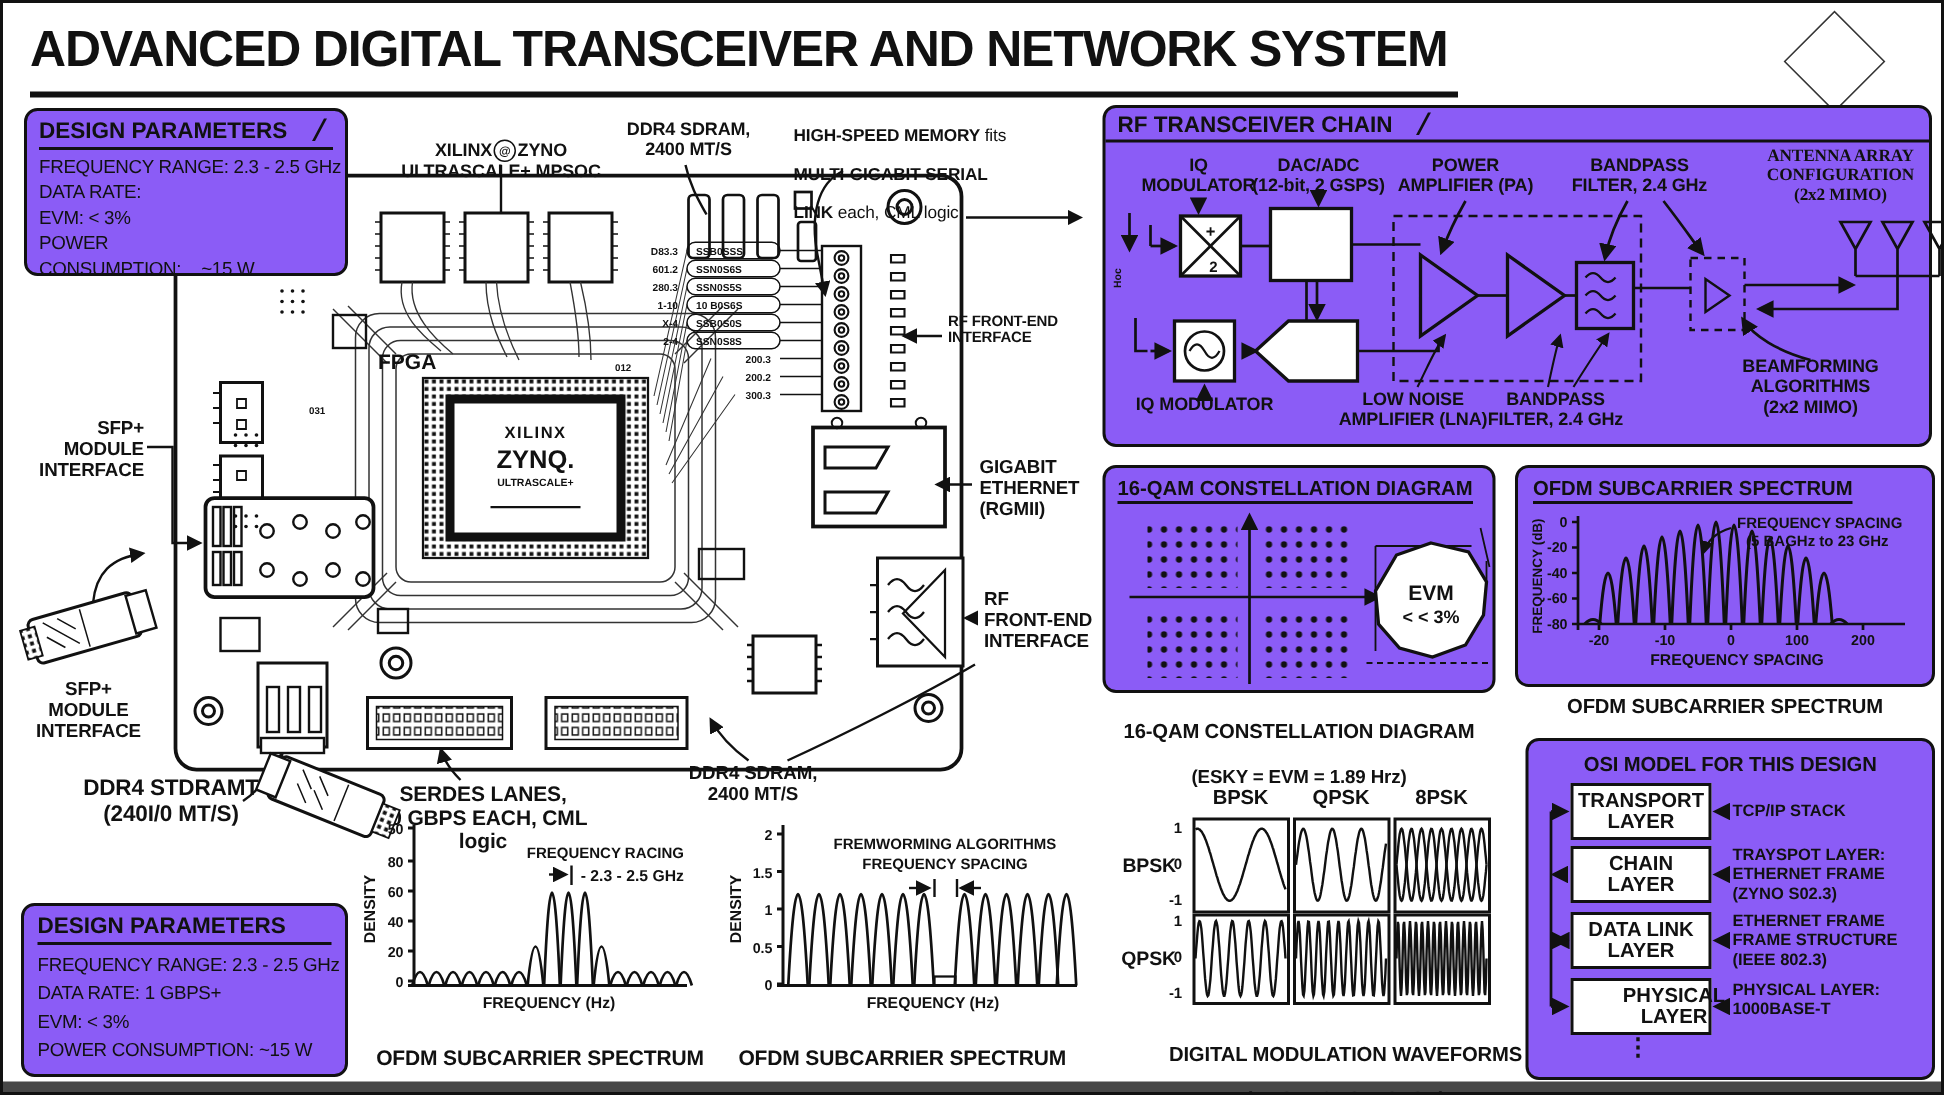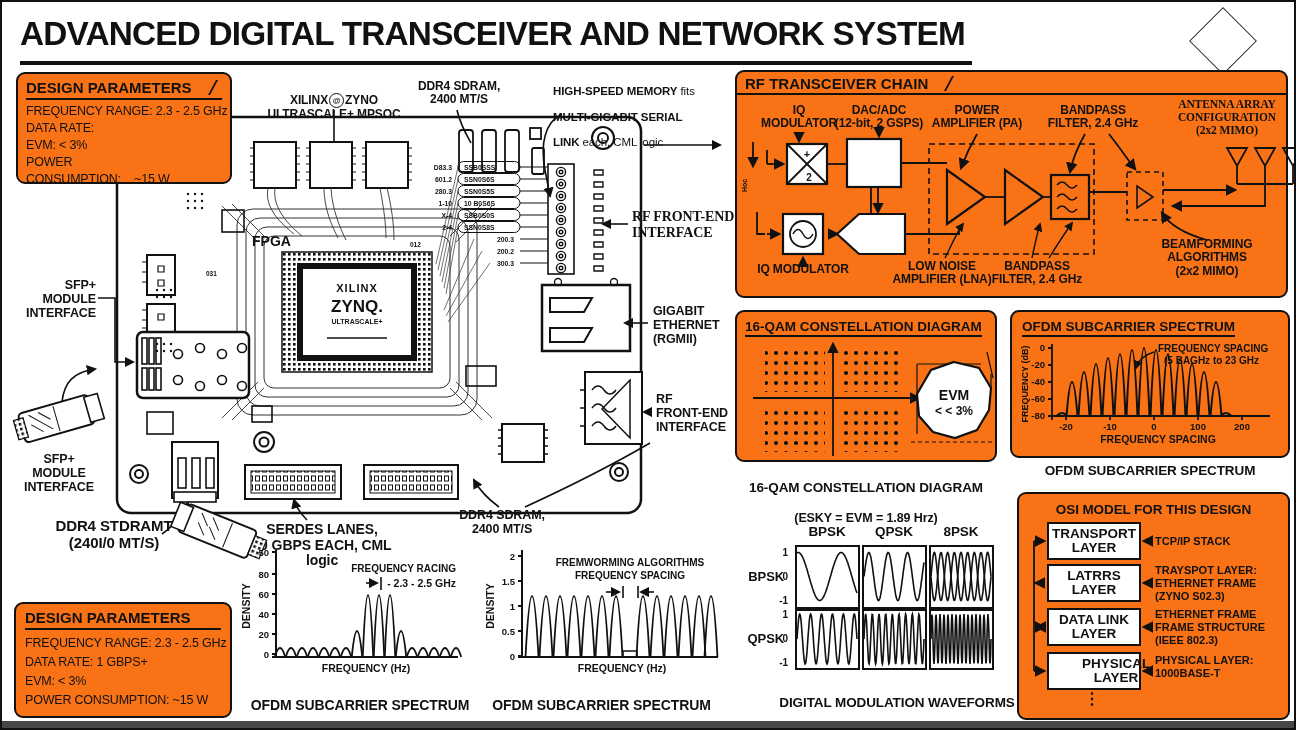--- a/index.html
+++ b/index.html
@@ -2,21 +2,21 @@
 <html><head>
 <meta charset="utf-8">
 <style>
   html,body{margin:0;padding:0;background:#e8e8e8;}
   .page{position:relative;width:1296px;height:730px;background:#ffffff;overflow:hidden;
         font-family:"Liberation Sans",sans-serif;color:#111;border:2px solid #111;box-sizing:border-box;}
   .abs{position:absolute;}
   .lbl{position:absolute;font-weight:bold;color:#111;white-space:pre-line;line-height:1.12;
        text-align:center;letter-spacing:-0.1px;}
   .lbl.left{text-align:left;} .lbl.right{text-align:right;}
-  .panel{position:absolute;border:2.5px solid #111;border-radius:9px;background:#f97316;box-sizing:border-box;}
+  .panel{position:absolute;border:2.5px solid #111;border-radius:9px;background:#8b5cf6;box-sizing:border-box;}
   .ptitle{font-weight:bold;white-space:nowrap;}
   .slash{display:inline-block;width:12px;height:15px;border-right:2.5px solid #111;
          transform:skewX(-28deg);margin-left:8px;vertical-align:-2px;}
   .dp-row{font-weight:normal;font-size:12.5px;line-height:17px;white-space:nowrap;letter-spacing:-0.2px;}
   .title{position:absolute;left:18px;top:12px;font-size:34px;font-weight:bold;letter-spacing:-0.8px;
          transform:scaleX(0.98);transform-origin:left;white-space:nowrap;}
   .title-underline{position:absolute;left:18px;top:59px;width:952px;height:3.5px;background:#111;}
   .diamond{position:absolute;left:1197px;top:15px;width:46px;height:46px;border:1.5px solid #333;
            transform:rotate(45deg);background:#fff;}
   .bottom-bar{position:absolute;left:0;bottom:0;width:100%;height:7px;background:#474747;}
@@ -305,26 +305,26 @@
       <path d="M523,505 C560,488 612,462 648,441"></path>
     </g>
   </svg>
 
   <div class="lbl" style="left:262px;top:78px;width:140px;font-size:12px;z-index:3;">
     <span>XILINX</span><span style="display:inline-block;width:13px;height:13px;border:1px solid #111;border-radius:50%;font-size:8px;line-height:13px;vertical-align:1px;margin:0 1px;">@</span><span>ZYNO</span>
     <div>ULTRASCALE+ MPSOC</div>
   </div>
   <div class="lbl" style="left:412px;top:78px;width:90px;font-size:12px;z-index:3;">DDR4 SDRAM,
 2400 MT/S</div>
-  <div class="lbl left" style="left:551px;top:70px;width:160px;font-size:11.5px;z-index:3;font-weight:normal;">
+  <div class="lbl left" style="left:527px;top:70px;width:160px;font-size:11.5px;z-index:3;font-weight:normal;">
     <b>HIGH-SPEED MEMORY</b><span> fits</span><br>
     <b>MULTI-GIGABIT SERIAL</b><br>
     <b>LINK</b><span> each, CML logic</span>
   </div>
-  <div class="lbl left" style="left:630px;top:207px;font-size:14px;z-index:3;font-family:Liberation Serif, serif;">RF FRONT-END
+  <div class="lbl left" style="left:630px;top:207px;font-size:10px;z-index:3;">RF FRONT-END
 INTERFACE</div>
   <div class="lbl left" style="left:651px;top:302px;font-size:12.5px;z-index:3;">GIGABIT
 ETHERNET
 (RGMII)</div>
   <div class="lbl left" style="left:654px;top:390px;font-size:12.5px;z-index:3;">RF
 FRONT-END
 INTERFACE</div>
   <div class="lbl right" style="left:8px;top:276px;width:86px;font-size:12.5px;z-index:3;">SFP+
 MODULE
 INTERFACE</div>
@@ -530,21 +530,21 @@
         <path d="M 38.5 80 Q 44 74 49.5 80" fill="none" stroke="#111" stroke-width="2"></path>
         <path d="M 202.5 80 Q 208 74 213.5 80" fill="none" stroke="#111" stroke-width="2"></path>
       </svg>
   </div>
   <div class="lbl" style="left:1008px;top:461px;width:280px;font-size:13.5px;z-index:3;">OFDM SUBCARRIER SPECTRUM</div>
 
   <div class="panel" style="left:1015px;top:490px;width:273px;height:228px;z-index:3;">
     <div class="lbl" style="left:0;top:8px;width:100%;font-size:13.5px;">OSI MODEL FOR THIS DESIGN</div>
     <div class="osi-box" style="left:28px;top:28px;width:94px;height:38px;">TRANSPORT
 LAYER</div>
-    <div class="osi-box" style="left:28px;top:70px;width:94px;height:38px;">LATRRS
+    <div class="osi-box" style="left:28px;top:70px;width:94px;height:38px;">CHAIN
 LAYER</div>
     <div class="osi-box" style="left:28px;top:114px;width:94px;height:38px;">DATA LINK
 LAYER</div>
     <div class="osi-box" style="left:28px;top:158px;width:94px;height:38px;padding-left:44px;">PHYSICAL
 LAYER</div>
     <div class="osi-note" style="left:136px;top:41px;width:132px;">TCP/IP STACK</div>
     <div class="osi-note" style="left:136px;top:70px;width:132px;">TRAYSPOT LAYER:
 ETHERNET FRAME
 (ZYNO S02.3)</div>
     <div class="osi-note" style="left:136px;top:114px;width:132px;">ETHERNET FRAME

